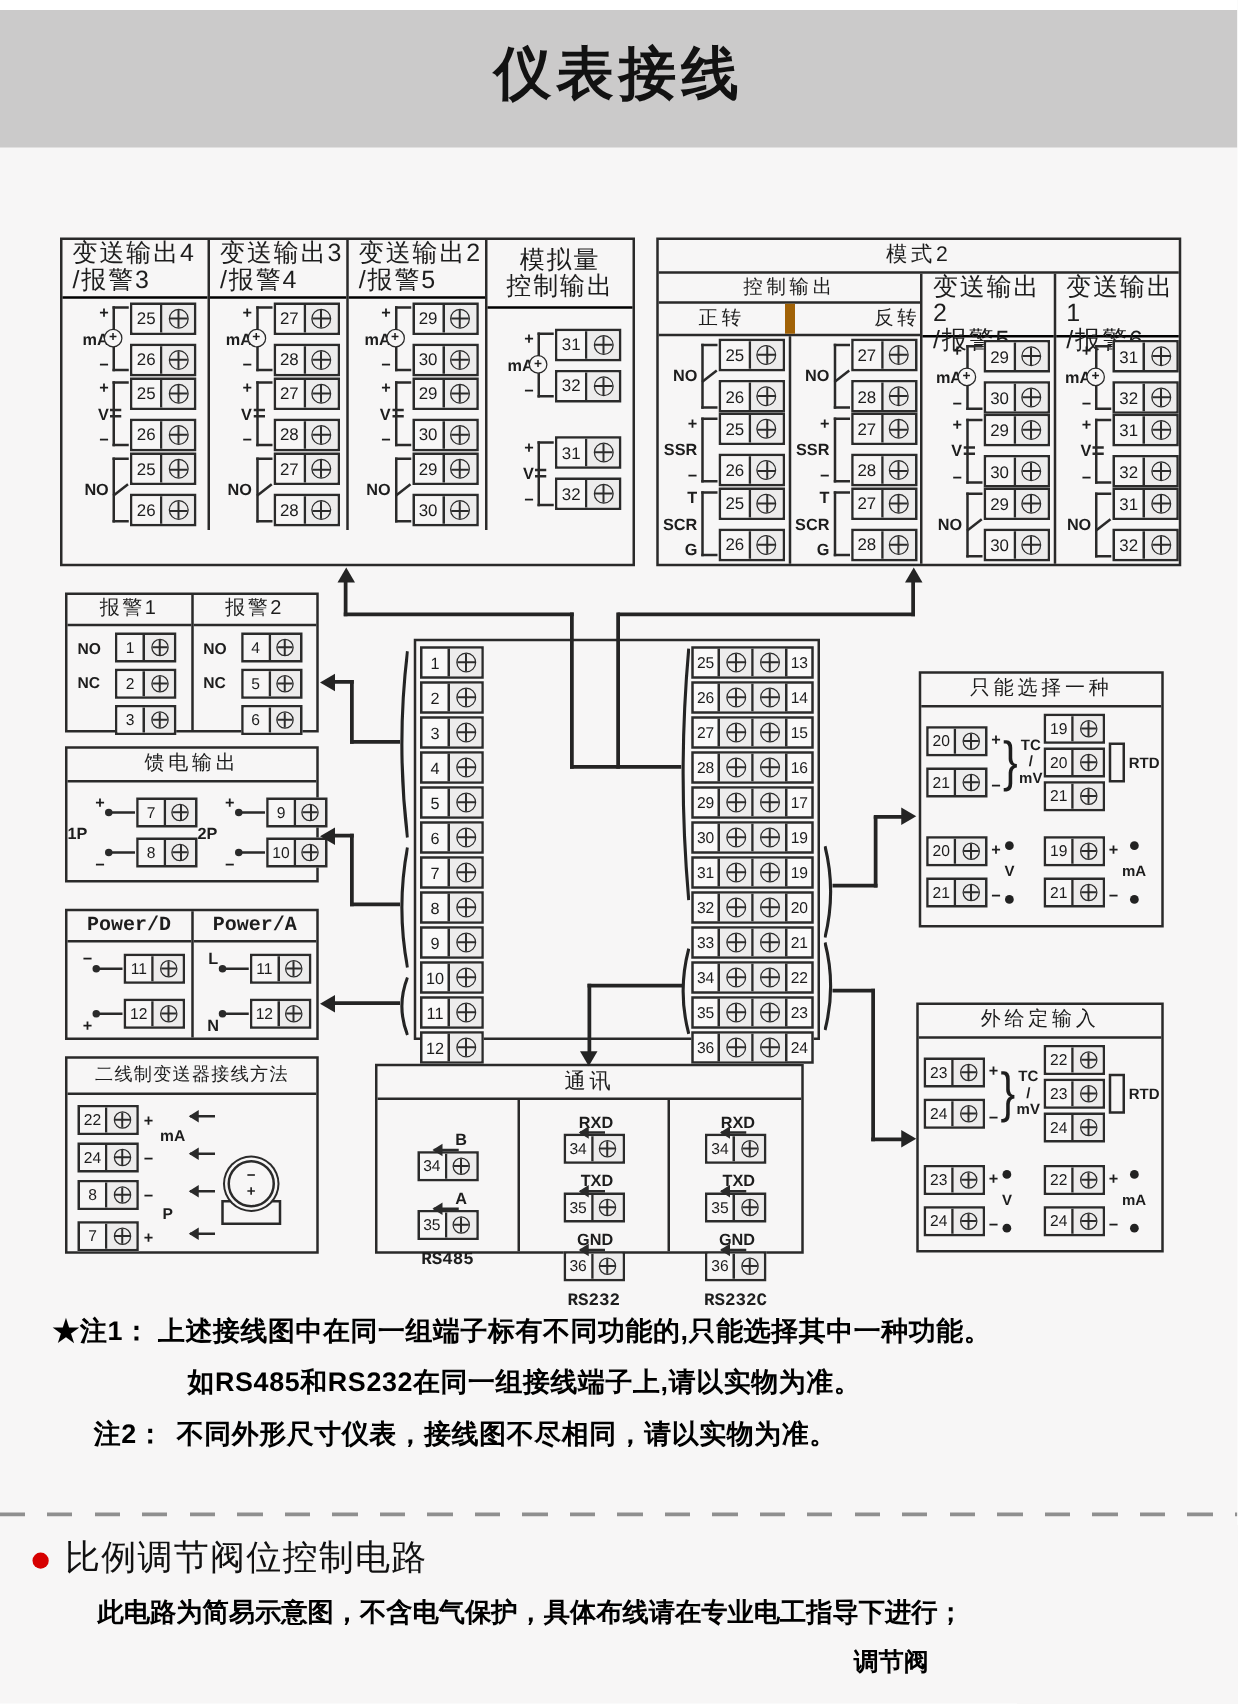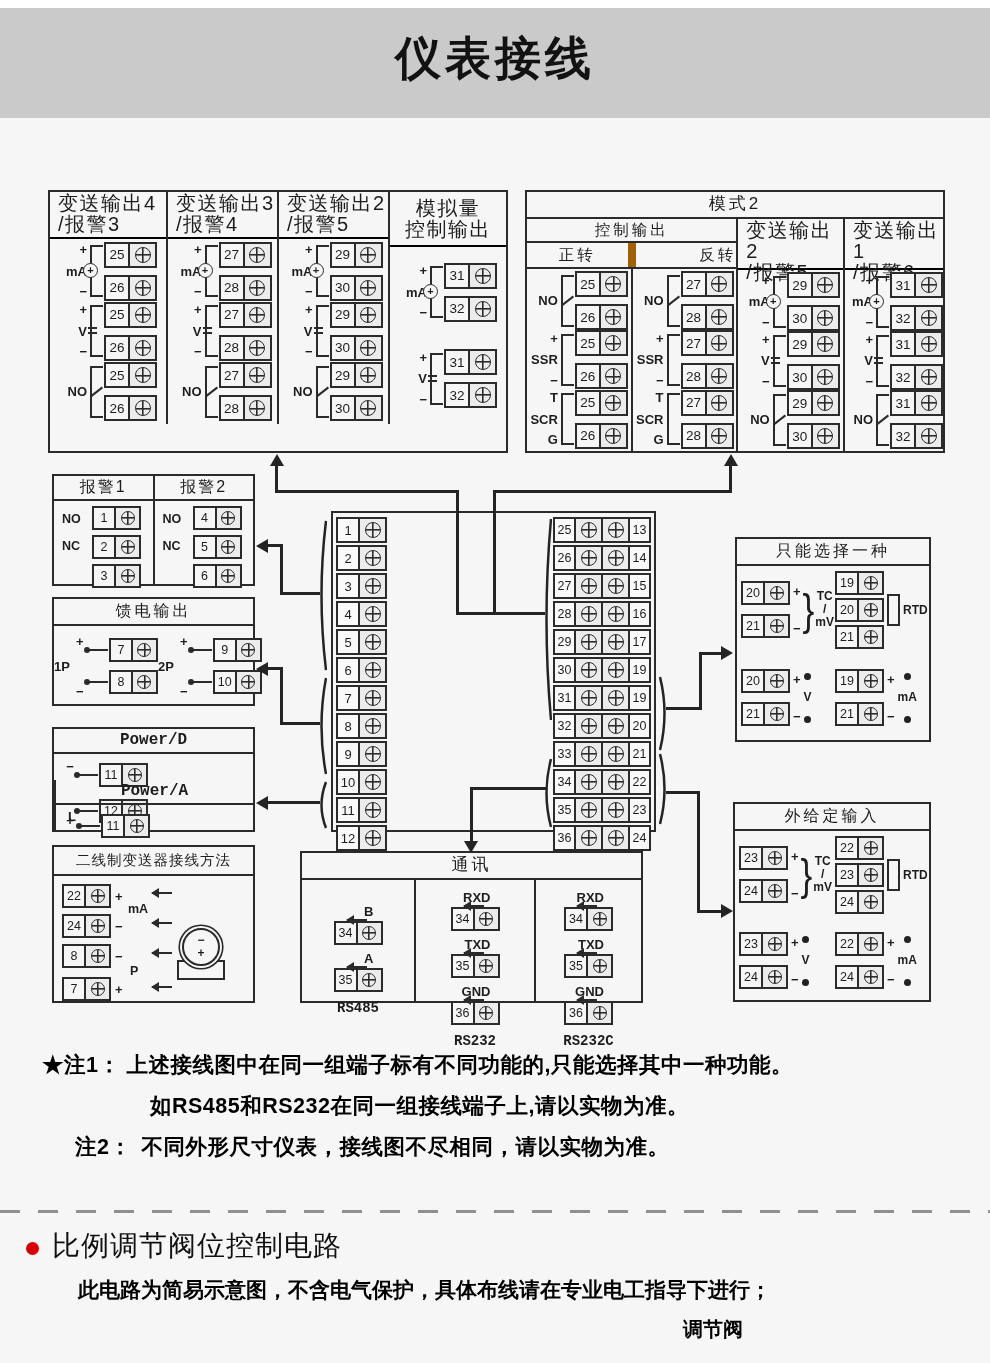--- a/index.html
+++ b/index.html
@@ -63,21 +63,21 @@
   
   .fgrps{display:flex;justify-content:space-around;padding-top:12px;}
   .fgrp{display:flex;align-items:center;gap:2px;}
   .fname{font-size:13px;font-weight:700;margin-right:2px;}
   .fcol{display:flex;flex-direction:column;gap:8px;}
   .frow{display:flex;align-items:center;}
   .fsgn{font-size:13px;font-weight:700;width:12px;text-align:center;}
   .fsgn.up{transform:translateY(-9px);} .fsgn.dn{transform:translateY(9px);}
   .pline{width:22px;height:2px;background:#2a2a2a;position:relative;margin-right:1px;}
   .pline::before{content:'';position:absolute;left:-2px;top:-2px;width:6px;height:6px;border-radius:50%;background:#2a2a2a;}
-  .pcols{display:flex;height:calc(100% - 0px);flex-direction:column;}
+  .pcols{display:flex;height:calc(100% - 0px);}
   .pcol{flex:1;position:relative;}
   .pcol+.pcol{border-left:2px solid #2a2a2a;}
   .ptitle{border-bottom:2px solid #2a2a2a;text-align:center;font-size:16px;font-weight:700;height:23px;line-height:22px;font-family:"Liberation Mono","DejaVu Sans Mono",monospace;}
   .prows{position:absolute;left:10px;top:34px;display:flex;flex-direction:column;gap:12px;}
   .prow{display:flex;align-items:center;}
 
   
   .twrow{position:absolute;display:flex;align-items:center;gap:4px;}
   .tsgn{font-size:13px;font-weight:700;}
   .twlab{position:absolute;font-size:12.5px;font-weight:700;}

